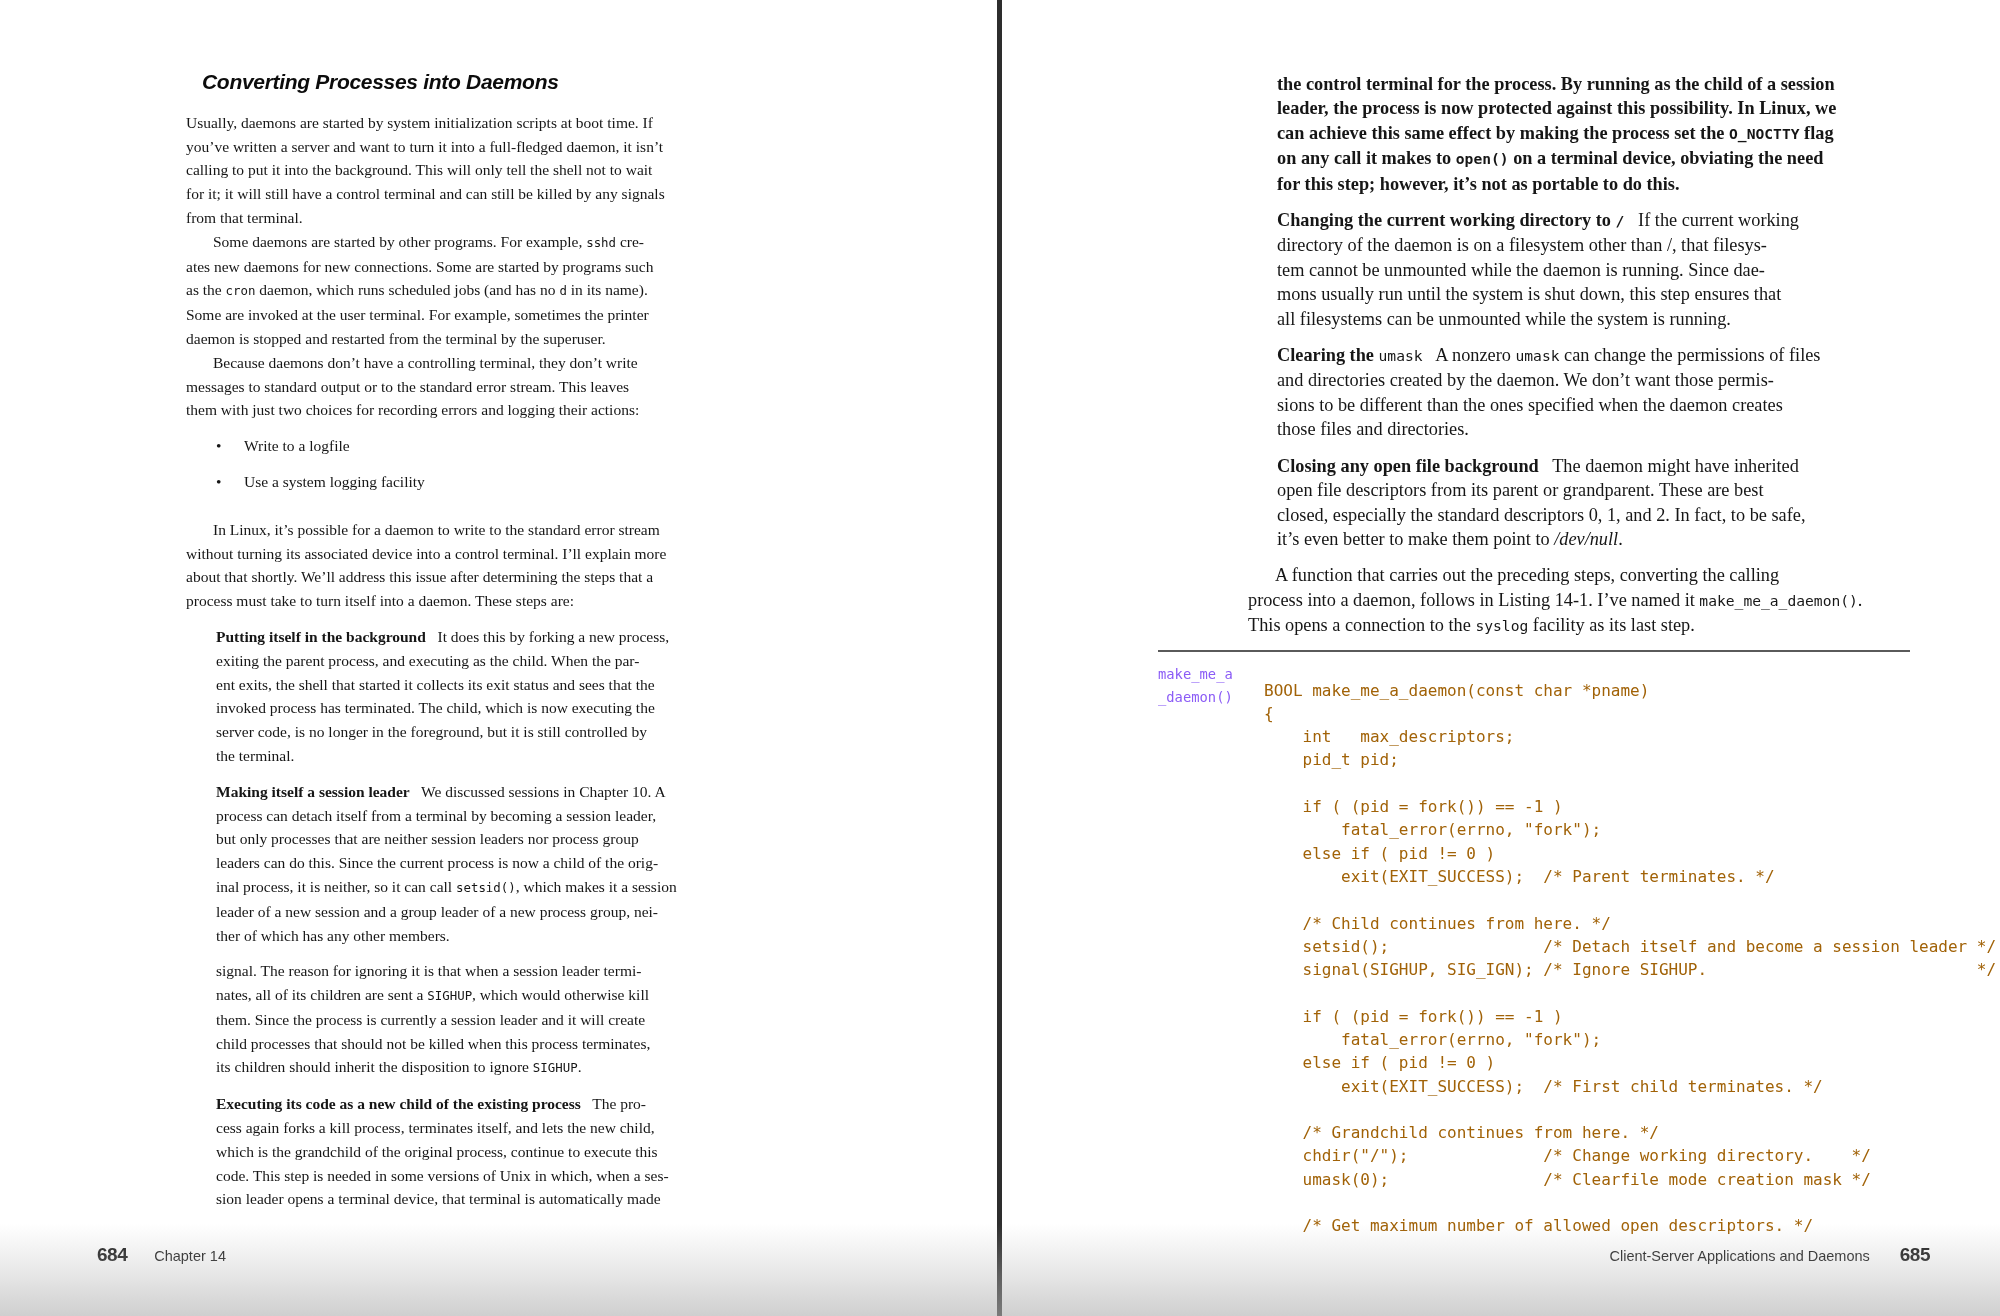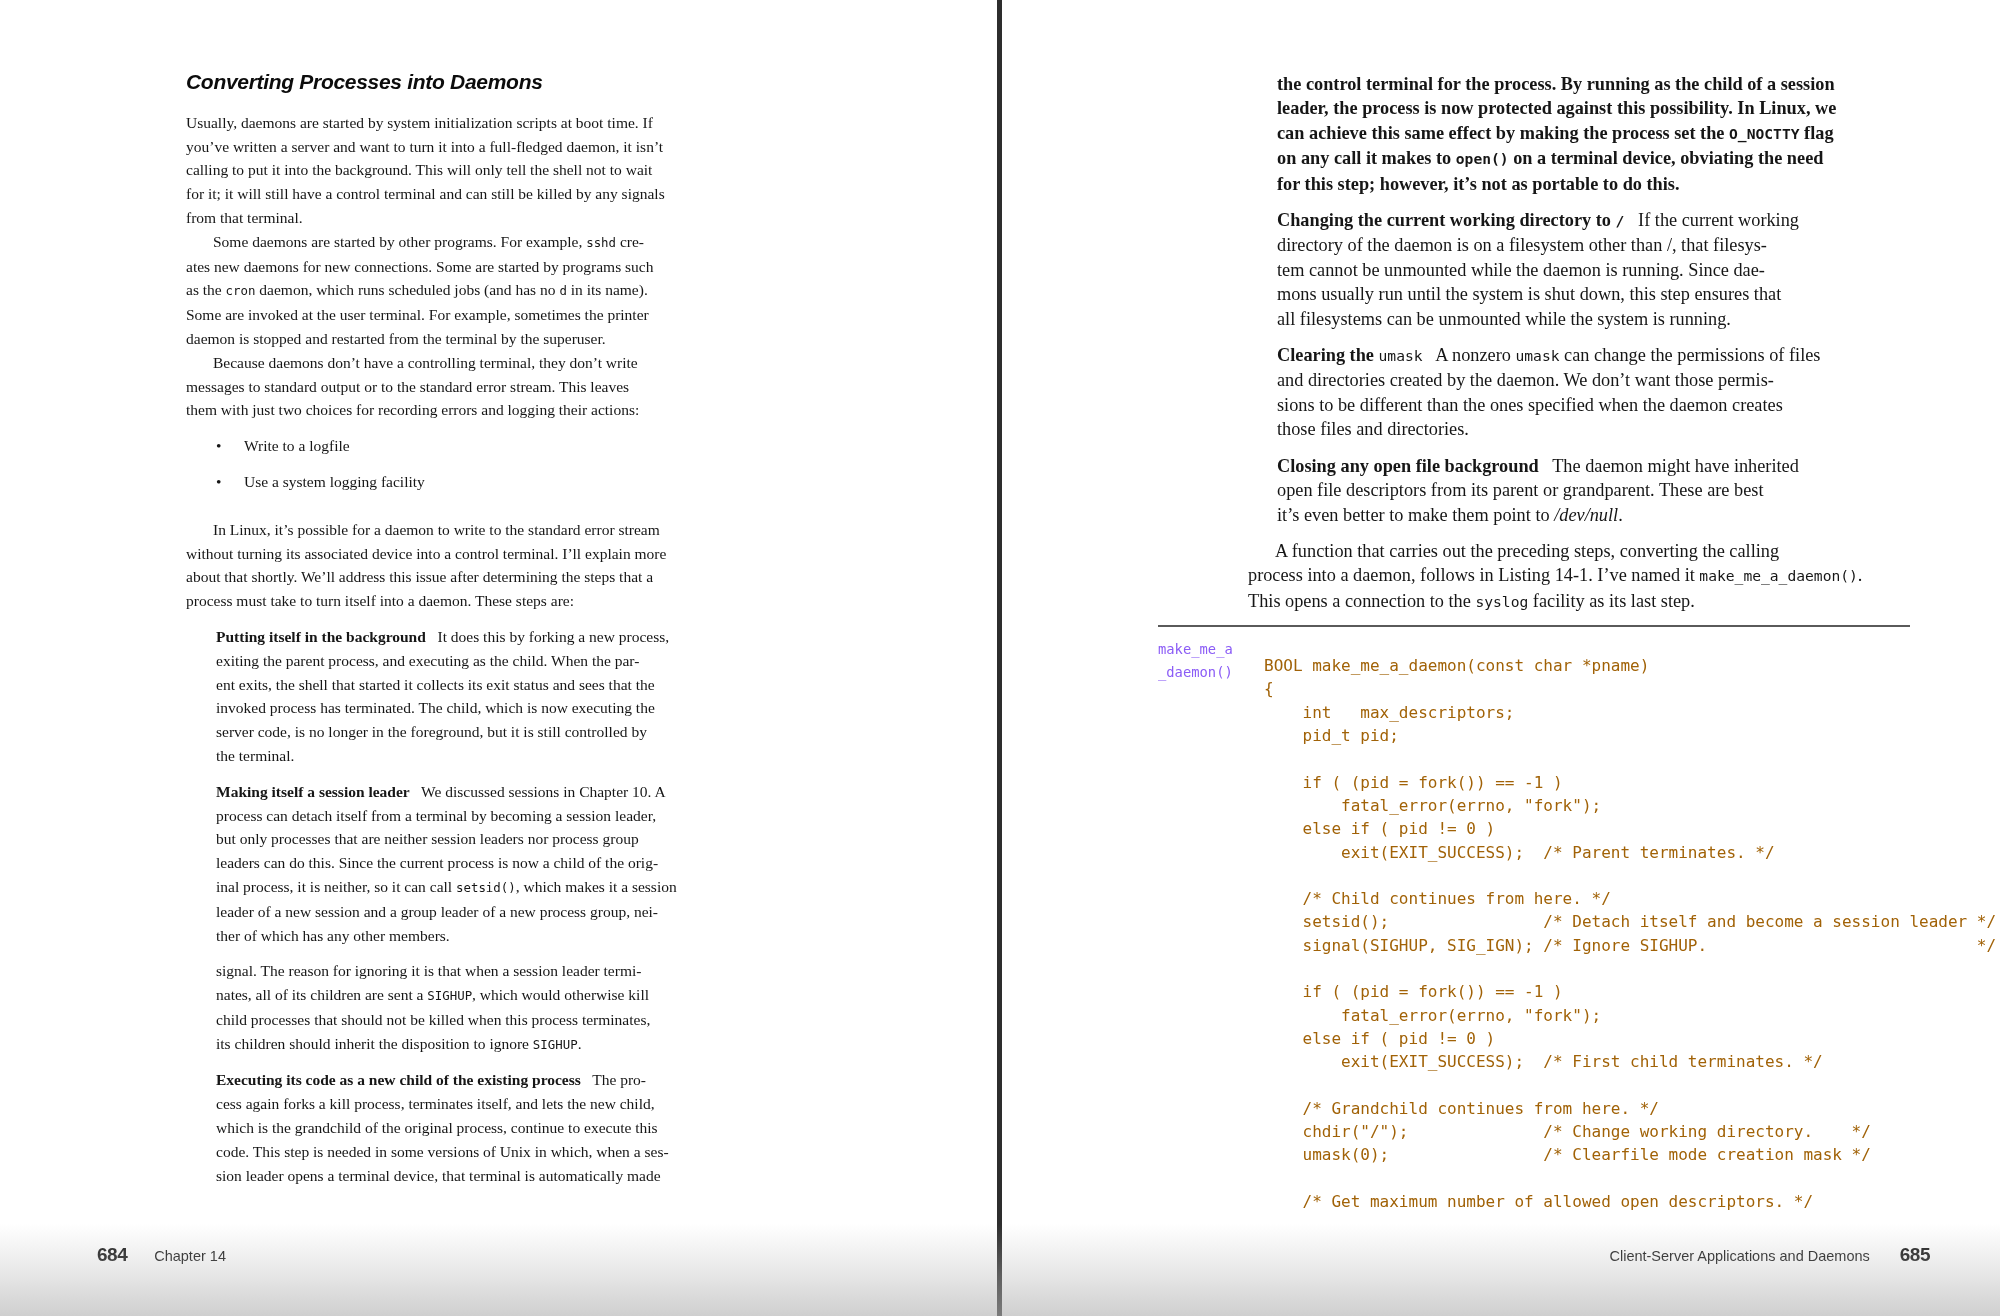--- a/index.html
+++ b/index.html
@@ -23,21 +23,21 @@
     pointer-events:none;
   }
 
   
   .page-left {
     position:absolute; left:186px; top:70px; width:560px;
     font-family:"Liberation Serif", serif;
     font-size:15.5px; line-height:23.8px;
   }
   .section-title {
-    margin:0 0 17px 0;
+    margin:0 0 17px 16px;
     font-family:"Liberation Sans", sans-serif;
     font-weight:bold; font-style:italic;
     font-size:21px; letter-spacing:-0.3px;
     color:#0c0c0c;
   }
 
   
   .page-right {
     position:absolute; left:1248px; top:72px; width:672px;
     font-family:"Liberation Serif", serif;
@@ -151,20 +151,21 @@
           <div class="tline"><span>process can detach itself from a terminal by becoming a session leader,</span></div>
           <div class="tline"><span>but only processes that are neither session leaders nor process group</span></div>
           <div class="tline"><span>leaders can do this. Since the current process is now a child of the orig-</span></div>
           <div class="tline"><span>inal process, it is neither, so it can call </span><span class="r-mono">setsid()</span><span>, which makes it a session</span></div>
           <div class="tline"><span>leader of a new session and a group leader of a new process group, nei-</span></div>
           <div class="tline"><span>ther of which has any other members.</span></div>
         </div>
         <div class="step">
           <div class="tline"><span>signal. The reason for ignoring it is that when a session leader termi-</span></div>
           <div class="tline"><span>nates, all of its children are sent a </span><span class="r-mono">SIGHUP</span><span>, which would otherwise kill</span></div>
+          <div class="tline"><span>them. Since the process is currently a session leader and it will create</span></div>
           <div class="tline"><span>child processes that should not be killed when this process terminates,</span></div>
           <div class="tline"><span>its children should inherit the disposition to ignore </span><span class="r-mono">SIGHUP</span><span>.</span></div>
         </div>
         <div class="step">
           <div class="tline"><span class="r-bold">Executing its code as a new child of the existing process</span><span>   The pro-</span></div>
           <div class="tline"><span>cess again forks a kill process, terminates itself, and lets the new child,</span></div>
           <div class="tline"><span>which is the grandchild of the original process, continue to execute this</span></div>
           <div class="tline"><span>code. This step is needed in some versions of Unix in which, when a ses-</span></div>
           <div class="tline"><span>sion leader opens a terminal device, that terminal is automatically made</span></div>
         </div>
@@ -191,20 +192,21 @@
         </div>
         <div class="step">
           <div class="tline"><span class="r-bold">Clearing the </span><span class="r-mono">umask</span><span>   A nonzero </span><span class="r-mono">umask</span><span> can change the permissions of files</span></div>
           <div class="tline"><span>and directories created by the daemon. We don’t want those permis-</span></div>
           <div class="tline"><span>sions to be different than the ones specified when the daemon creates</span></div>
           <div class="tline"><span>those files and directories.</span></div>
         </div>
         <div class="step">
           <div class="tline"><span class="r-bold">Closing any open file background</span><span>   The daemon might have inherited</span></div>
           <div class="tline"><span>open file descriptors from its parent or grandparent. These are best</span></div>
+          <div class="tline"><span>closed, especially the standard descriptors 0, 1, and 2. In fact, to be safe,</span></div>
           <div class="tline"><span>it’s even better to make them point to </span><span class="r-italic">/dev/null</span><span>.</span></div>
         </div>
         <div class="para indent-first mt">
           <div class="tline"><span>A function that carries out the preceding steps, converting the calling</span></div>
           <div class="tline"><span>process into a daemon, follows in Listing 14-1. I’ve named it </span><span class="r-mono">make_me_a_daemon()</span><span>.</span></div>
           <div class="tline"><span>This opens a connection to the </span><span class="r-mono">syslog</span><span> facility as its last step.</span></div>
         </div>
       </div>
 
     <div class="listing-wrap">

